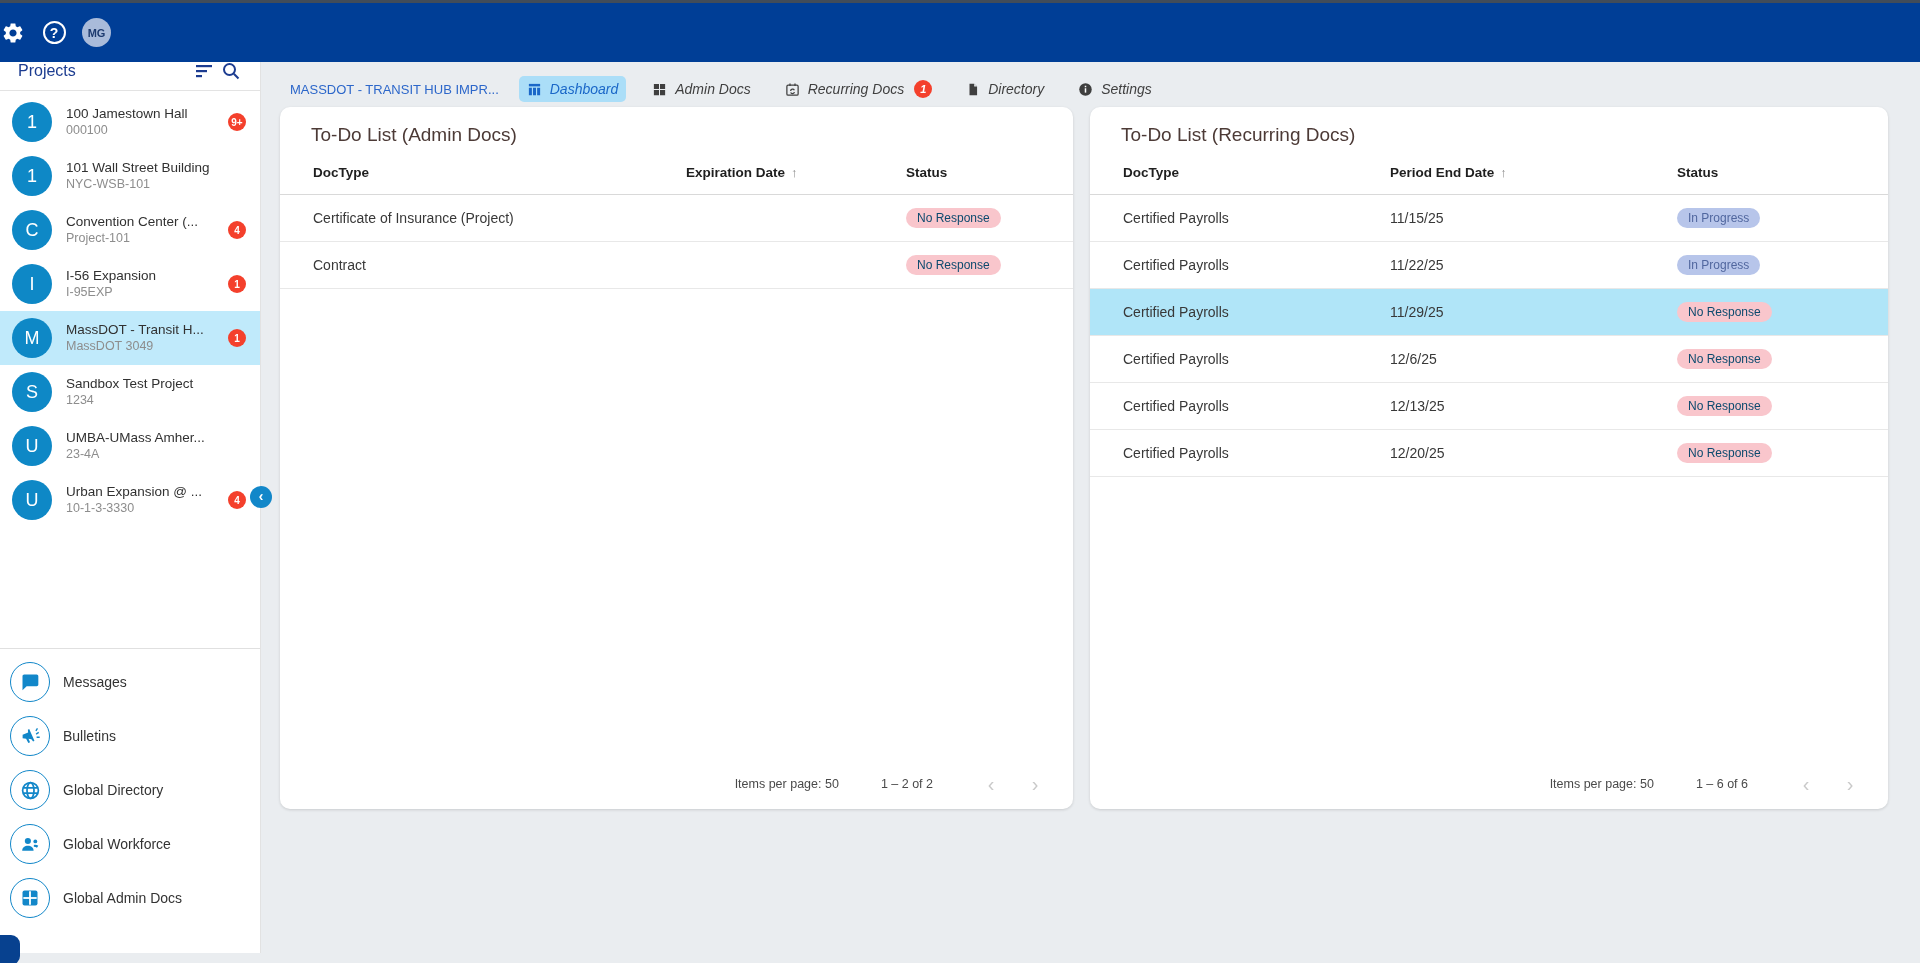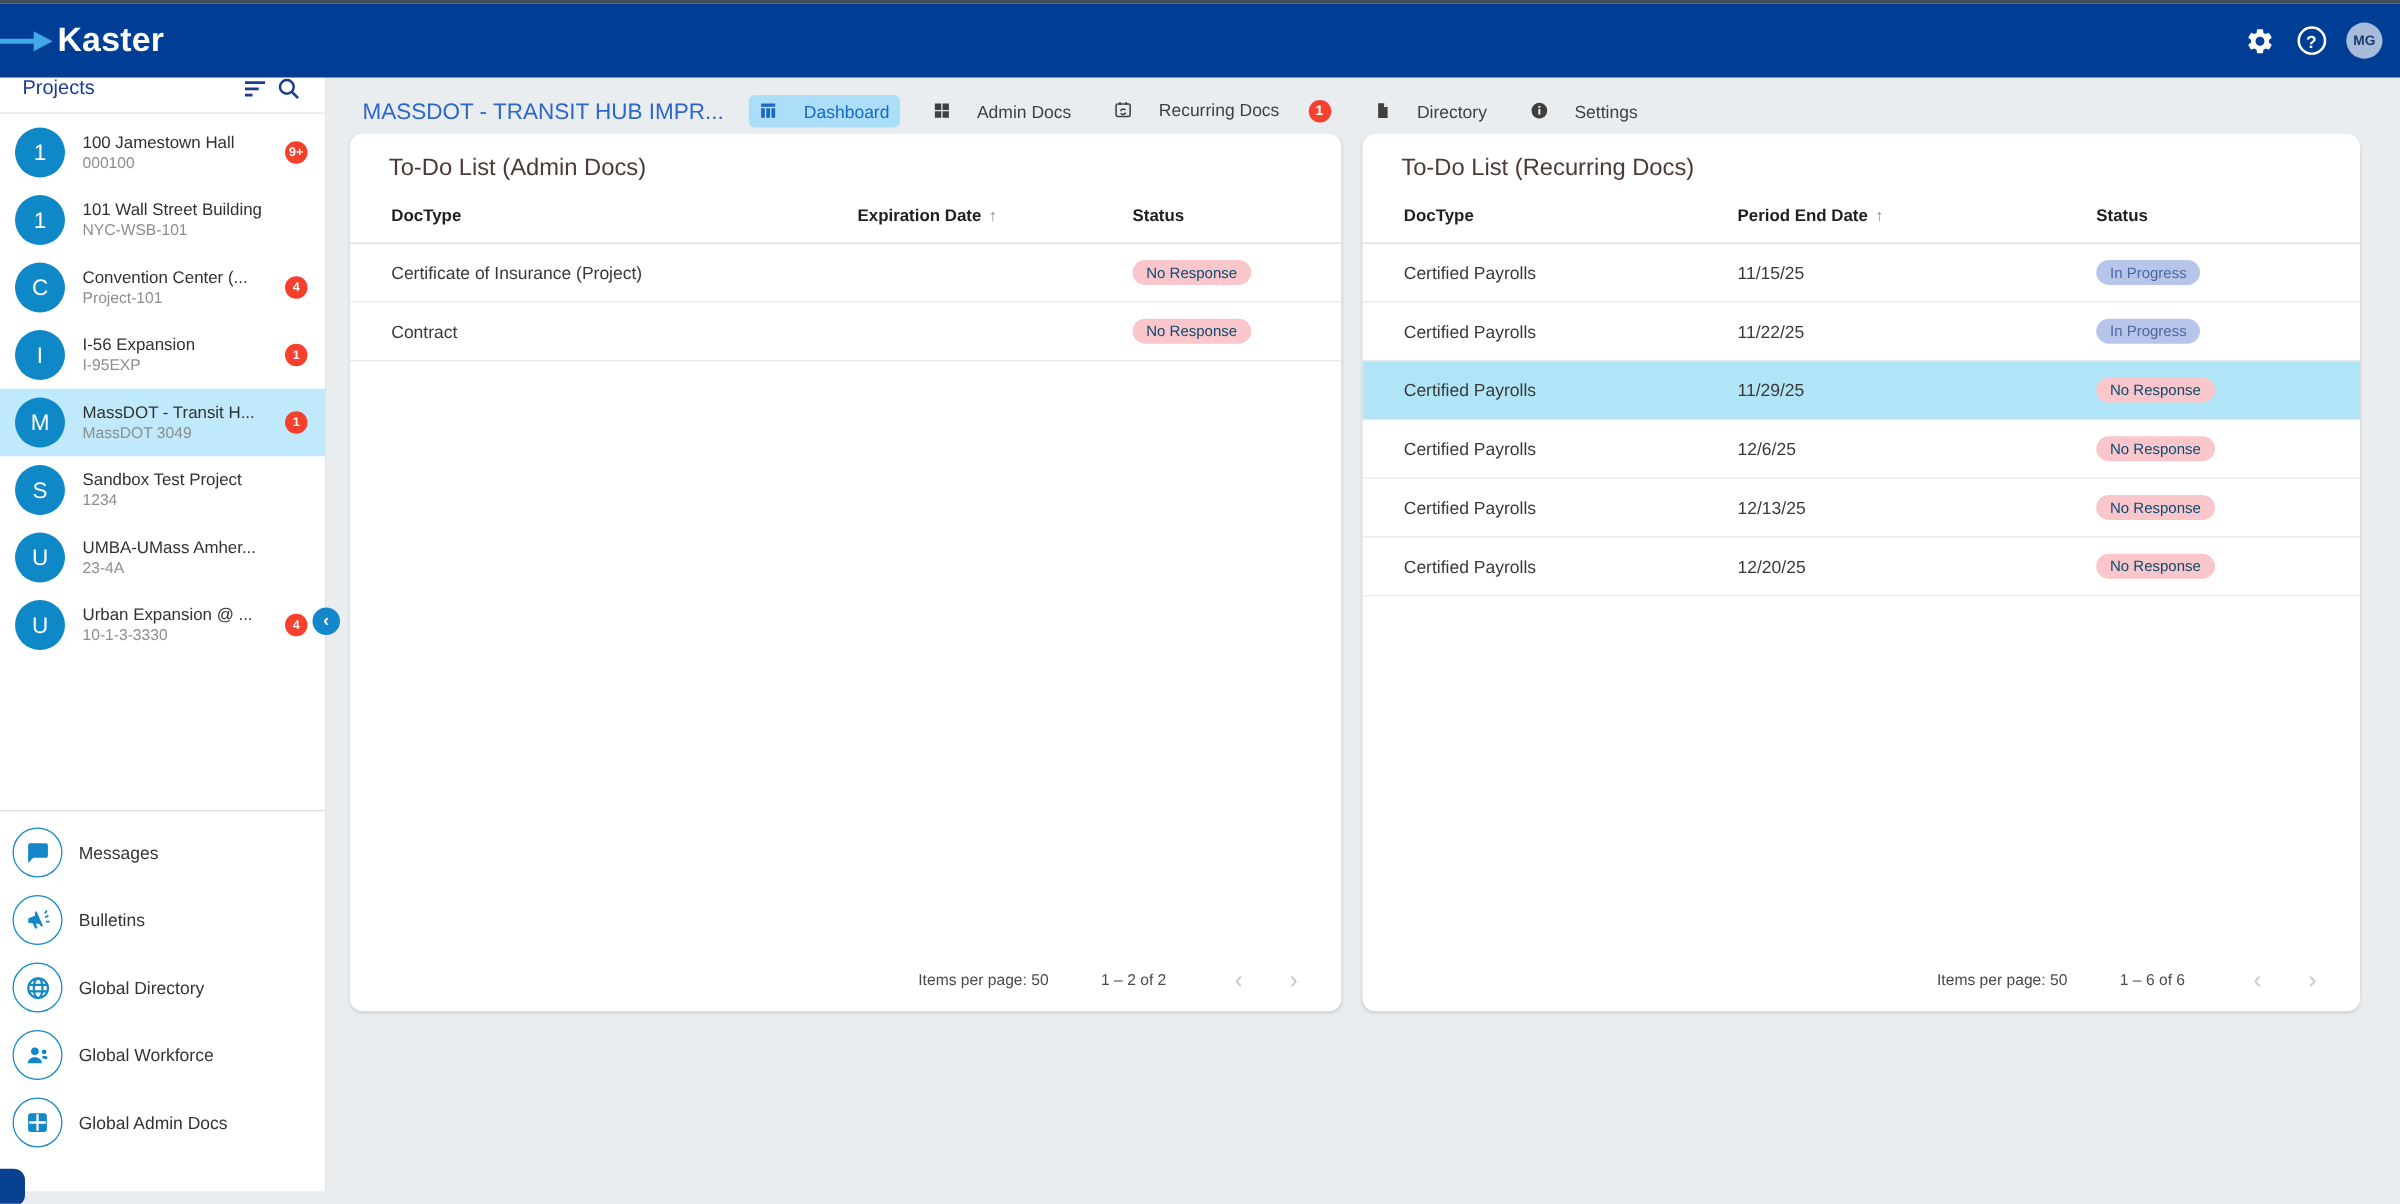--- a/index.html
+++ b/index.html
@@ -50,24 +50,24 @@
   .gitem { height:54px; display:flex; align-items:center; padding-left:10px; cursor:pointer; }
   .gicon { width:40px; height:40px; border:1.5px solid #1287c9; border-radius:50%; background:#fff;
     display:flex; align-items:center; justify-content:center; flex:0 0 40px; }
   .glabel { margin-left:13px; font-size:14px; color:#333; }
   .chat-stub { position:absolute; left:-8px; bottom:-12px; width:28px; height:30px; background:#07418f;
     border-radius:9px; z-index:30; }
 
   
   .main { position:absolute; top:62px; left:262px; width:1658px; height:901px; }
   .tabbar { position:absolute; top:11px; left:28px; display:flex; align-items:center; gap:18px; height:32px; }
-  .breadcrumb { color:#2c67ca; font-size:18px; font-weight:500; text-decoration:none; margin-right:2px;
+  .breadcrumb { color:#2c67ca; font-size:13px; font-weight:500; text-decoration:none; margin-right:2px;
     cursor:pointer; white-space:nowrap; }
-  .tab { display:flex; align-items:flex-start; gap:21px; font-size:14px; color:#3f3f3f; font-weight:500;
-    padding:5px 8px; border-radius:5px; cursor:pointer; white-space:nowrap; }
+  .tab { display:flex; align-items:center; gap:8px; font-size:14px; color:#3f3f3f; font-weight:500;
+    padding:5px 8px; border-radius:5px; cursor:pointer; white-space:nowrap;font-style:italic; }
   .tab svg { flex:0 0 auto; }
   .tab.active { background:#abdef8; color:#1a67c8; }
   .tab-badge { min-width:18px; height:18px; background:#f4402c; color:#fff; border-radius:9px;
     font-size:11px; font-weight:700; display:flex; align-items:center; justify-content:center; padding:0 3px; margin-left:2px; }
   .tab-badge:empty { display:none; }
 
   
   .panel { position:absolute; top:45px; height:702px; background:#fff; border-radius:10px;
     box-shadow:0 1px 3px rgba(0,0,0,.14); overflow:hidden; }
   .panel-left  { left:18px;  width:793px; }
@@ -92,27 +92,20 @@
     width:24px; height:24px; display:flex; align-items:center; justify-content:center; }
   .pg-prev { margin-left:46px; } .pg-next { margin-left:20px; }
 </style>
 </head>
 <body>
 
 <div class="screen">
   <div class="window-strip"></div>
 
   <header class="navbar">
-    <div class="logo">
-      <svg class="logo-arrow" viewBox="0 0 44 20">
-        <line x1="0" y1="10" x2="33" y2="10" stroke="#41a9e8" stroke-width="4"></line>
-        <path d="M27 2 L42 10 L27 18 Z" fill="#41a9e8"></path>
-      </svg>
-      <span class="logo-text">Kaster</span>
-    </div>
     <div class="nav-right">
       <button class="nav-icon-btn">
         <svg width="24" height="24" viewBox="0 0 24 24" fill="#ffffff">
           <path d="M19.14,12.94c0.04-0.3,0.06-0.61,0.06-0.94c0-0.32-0.02-0.64-0.07-0.94l2.03-1.58c0.18-0.14,0.23-0.41,0.12-0.61l-1.92-3.32c-0.12-0.22-0.37-0.29-0.59-0.22l-2.39,0.96c-0.5-0.38-1.03-0.7-1.62-0.94L14.4,2.81c-0.04-0.24-0.24-0.41-0.48-0.41h-3.84c-0.24,0-0.43,0.17-0.47,0.41L9.25,5.35C8.66,5.59,8.12,5.92,7.63,6.29L5.24,5.33c-0.22-0.08-0.47,0-0.59,0.22L2.74,8.87C2.62,9.08,2.66,9.34,2.86,9.48l2.03,1.58C4.84,11.36,4.8,11.69,4.8,12s0.02,0.64,0.07,0.94l-2.03,1.58c-0.18,0.14-0.23,0.41-0.12,0.61l1.92,3.32c0.12,0.22,0.37,0.29,0.59,0.22l2.39-0.96c0.5,0.38,1.03,0.7,1.62,0.94l0.36,2.54c0.05,0.24,0.24,0.41,0.48,0.41h3.84c0.24,0,0.44-0.17,0.47-0.41l0.36-2.54c0.59-0.24,1.13-0.56,1.62-0.94l2.39,0.96c0.22,0.08,0.47,0,0.59-0.22l1.92-3.32c0.12-0.22,0.07-0.47-0.12-0.61L19.14,12.94z M12,15.6c-1.98,0-3.6-1.62-3.6-3.6s1.62-3.6,3.6-3.6s3.6,1.62,3.6,3.6S13.98,15.6,12,15.6z"></path>
         </svg>
       </button>
       <button class="nav-icon-btn">
         <span class="help-circle">?</span>
       </button>
       <div class="user-avatar">MG</div>

